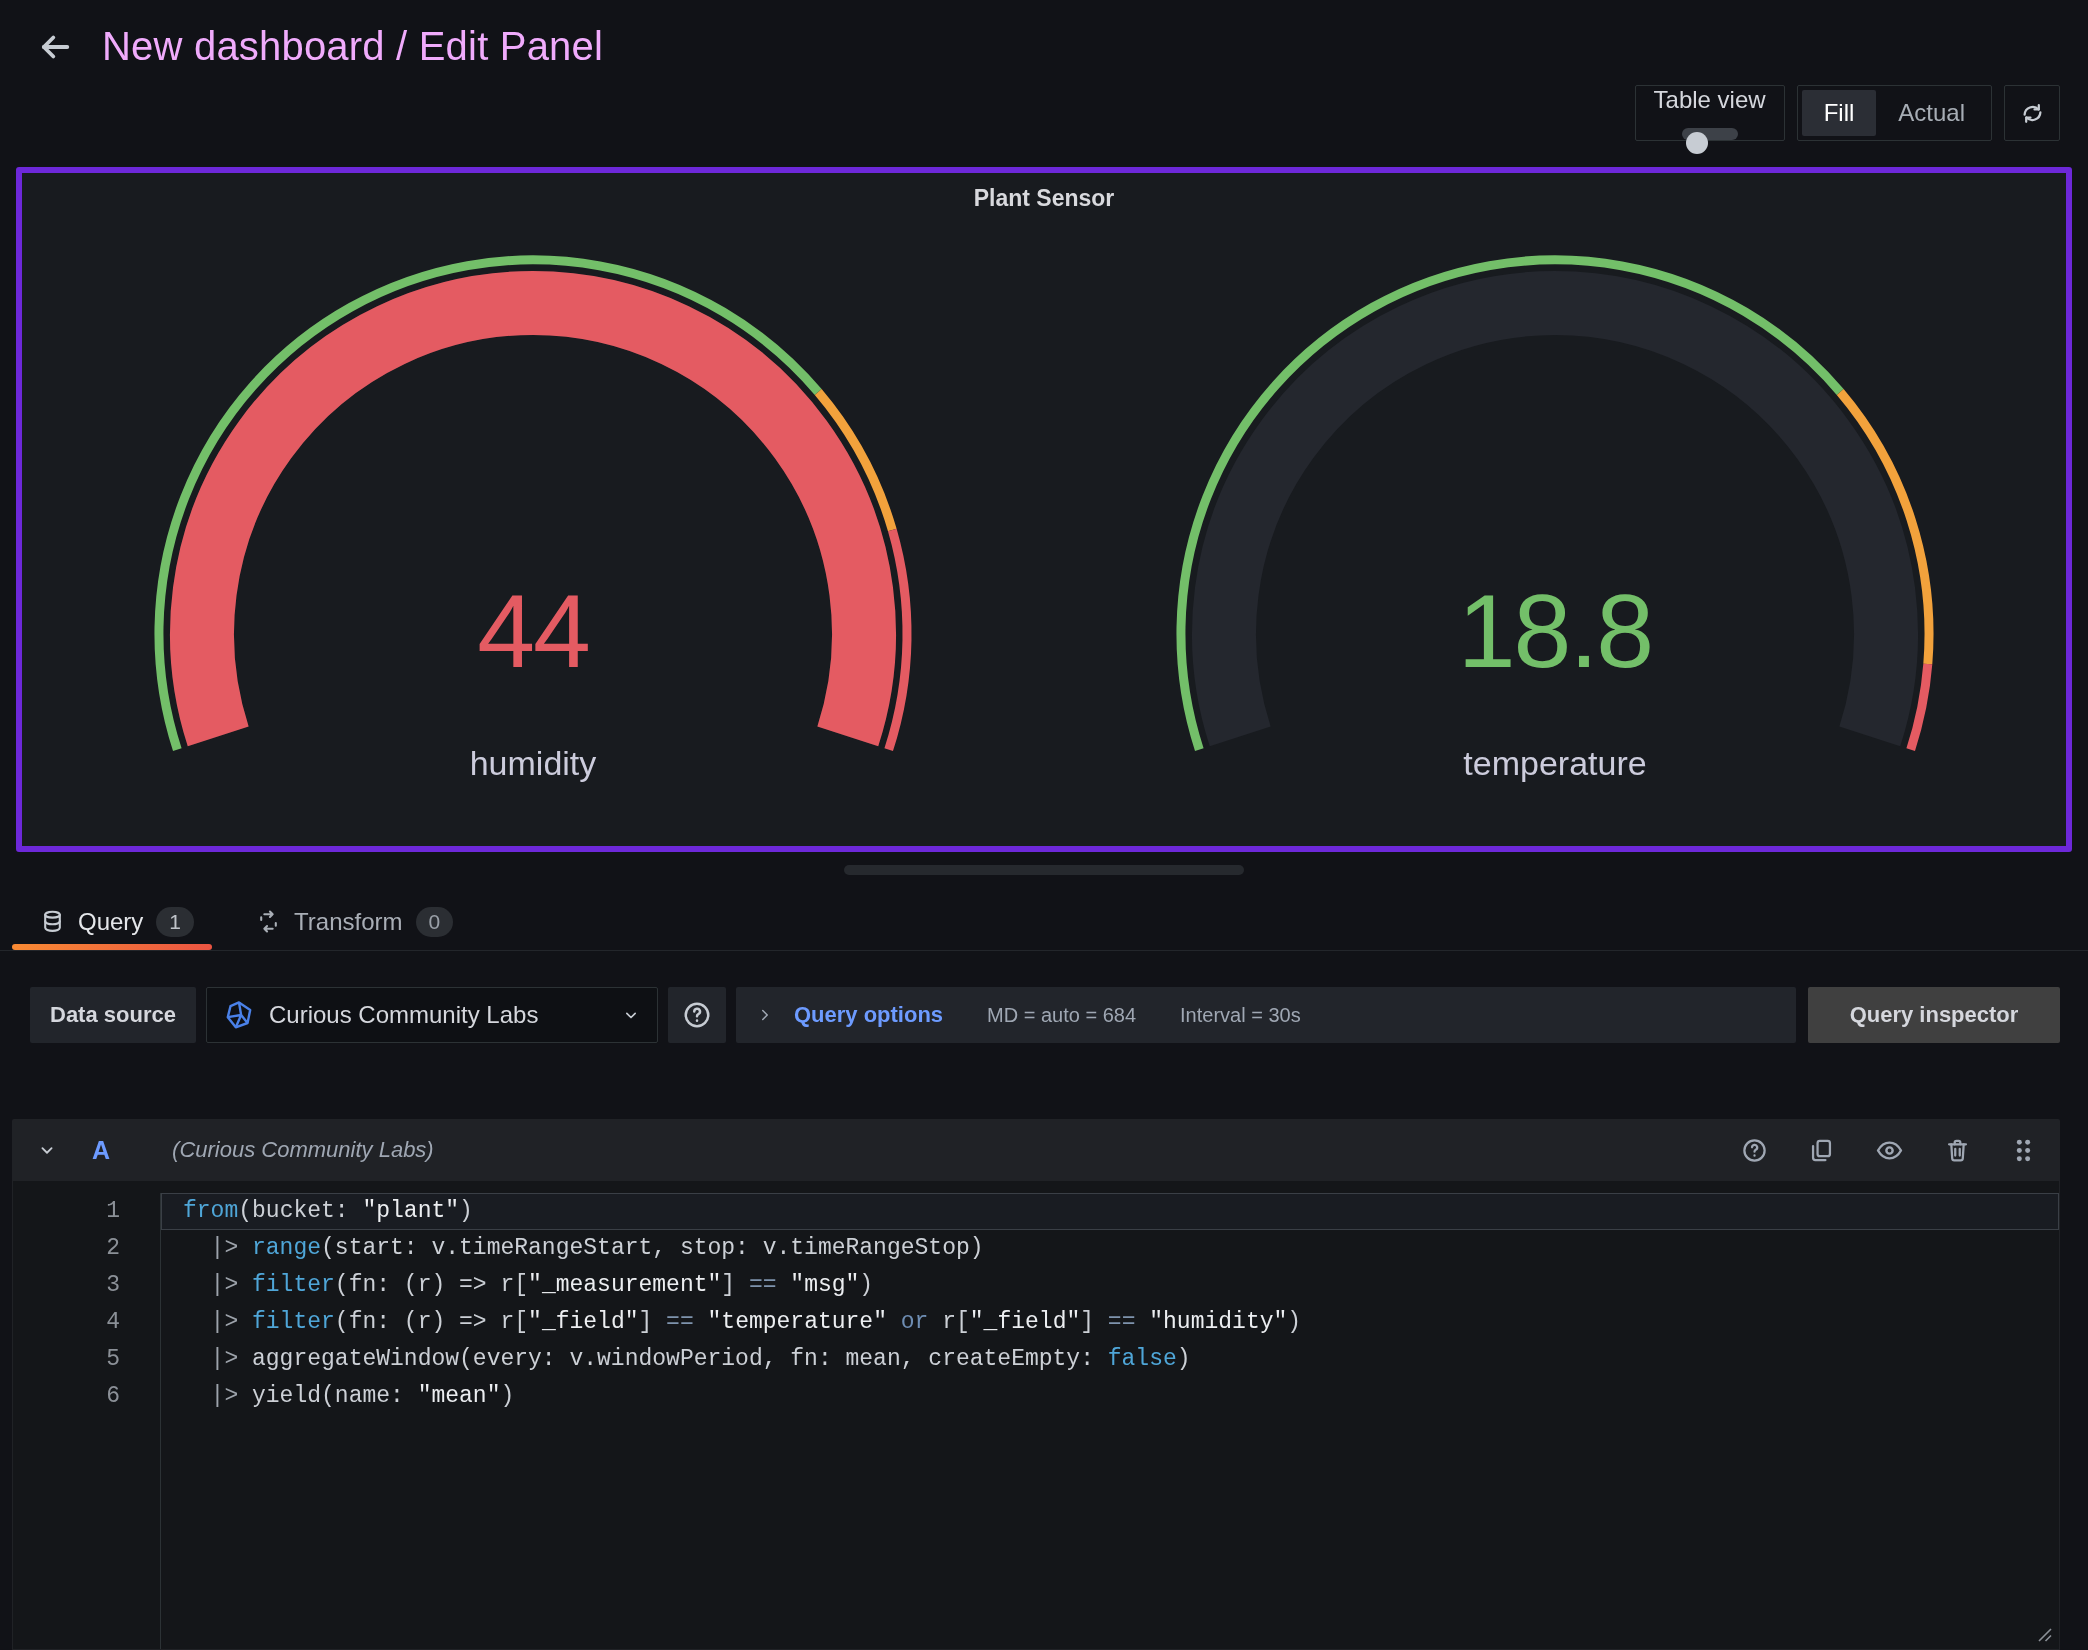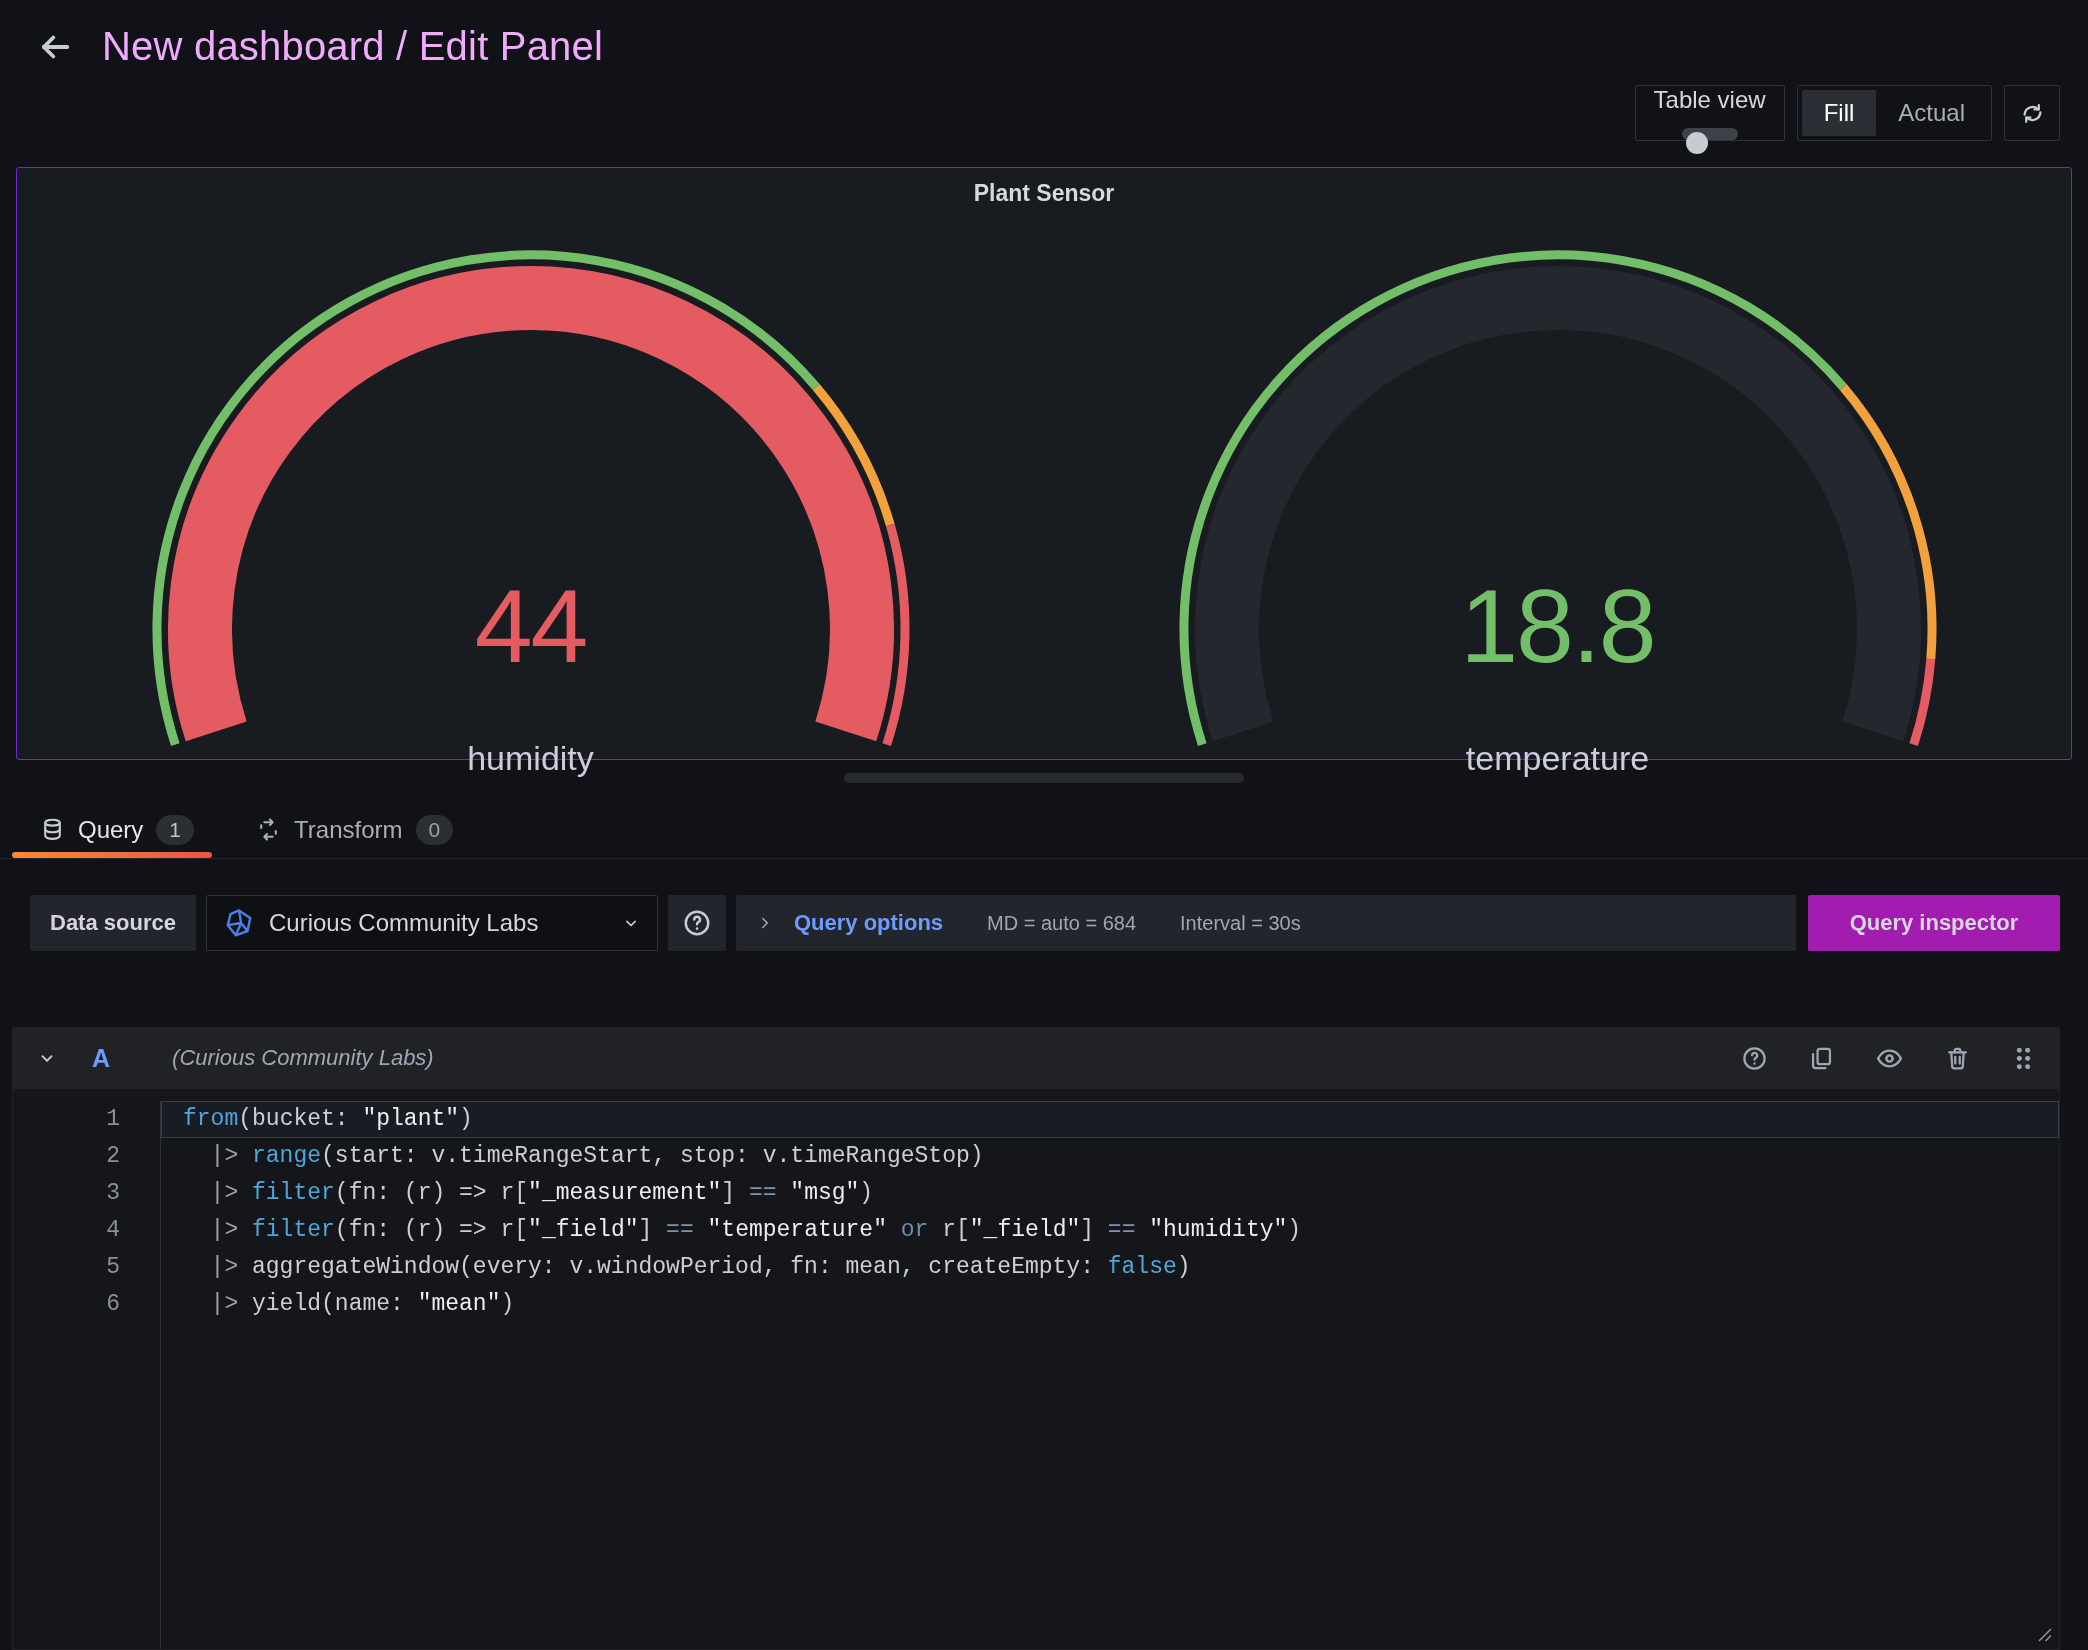--- a/index.html
+++ b/index.html
@@ -29,21 +29,21 @@
   .seg.sel { background:#2b2e35; color:#ffffff; font-weight:400; }
   .seg.unsel { color:#a7adb5; font-weight:500; }
   .time-main { display:flex; align-items:center; gap:12px; padding:0 16px; cursor:pointer; height:100%; }
   .time-label { font-size:24px; font-weight:500; color:#d5d7dd; }
   .time-zoom { width:54px; height:100%; border-left:1px solid #2c3235; display:flex;
                align-items:center; justify-content:center; cursor:pointer; }
   .refresh-btn { width:56px; justify-content:center; cursor:pointer; }
   .icon { stroke:#c7ccd3; fill:none; stroke-width:2; stroke-linecap:round; stroke-linejoin:round; }
 
   
-  .panel { margin:26px 16px 0; height:593px; background:#181b1f; border:1px solid #6d28d9;
+  .panel { margin:26px 16px 0; height:685px; background:#181b1f; border:6px solid #6d28d9;
            border-radius:3px; }
   .panel-title { text-align:center; padding-top:12px; font-size:23px; font-weight:700; color:#d8d9dd; }
   .gauges { display:flex; margin-top:22px; }
   .gauge-cell { flex:1; display:flex; justify-content:center; position:relative; }
   .gauge-wrap { position:relative; width:780px; height:600px; }
   .gauge-value { position:absolute; top:338px; width:100%; text-align:center;
                  font-size:104px; font-weight:500; letter-spacing:-2px; }
   .gauge-label { position:absolute; top:510px; width:100%; text-align:center;
                  font-size:34px; color:#ccccdc; }
 
@@ -65,21 +65,21 @@
   .toolbar { display:flex; gap:10px; margin:36px 28px 0 30px; height:56px; }
   .box { background:#22252b; border-radius:2px; display:flex; align-items:center; }
   .ds-label { padding:0 20px; font-size:22px; font-weight:700; color:#d5d7dd; }
   .ds-select { width:452px; background:#0e1014; border:1px solid #2c3235; border-radius:2px;
                display:flex; align-items:center; padding:0 16px; gap:14px; cursor:pointer; }
   .ds-name { font-size:24px; font-weight:500; color:#d5d7dd; }
   .help-btn { width:58px; justify-content:center; cursor:pointer; }
   .options { flex:1; padding:0 20px; gap:20px; }
   .qo-link { font-size:22px; font-weight:700; color:#6d9bff; cursor:pointer; }
   .qo-stat { font-size:20px; color:#9fa7b3; margin-left:24px; }
-  .inspector { width:252px; justify-content:center; background:#a21caf; border-radius:2px;
+  .inspector { width:252px; justify-content:center; background:#404040; border-radius:2px;
                font-size:22px; font-weight:700; color:#d5d7dd; cursor:pointer; margin-left:2px; }
 
   
   .query-editor { flex:1; display:flex; flex-direction:column; margin:76px 28px 0 12px; min-height:0; }
   .q-header { height:62px; background:#202226; border-radius:2px 2px 0 0; display:flex;
               align-items:center; padding:0 24px; flex:none; }
   .q-chevron { cursor:pointer; }
   .q-ref { font-size:25px; font-weight:700; color:#6d9bff; margin-left:34px; cursor:pointer; }
   .q-sub { font-size:22px; font-style:italic; color:#9fa7b3; margin-left:62px; }
   .q-actions { margin-left:auto; display:flex; align-items:center; gap:40px; }

